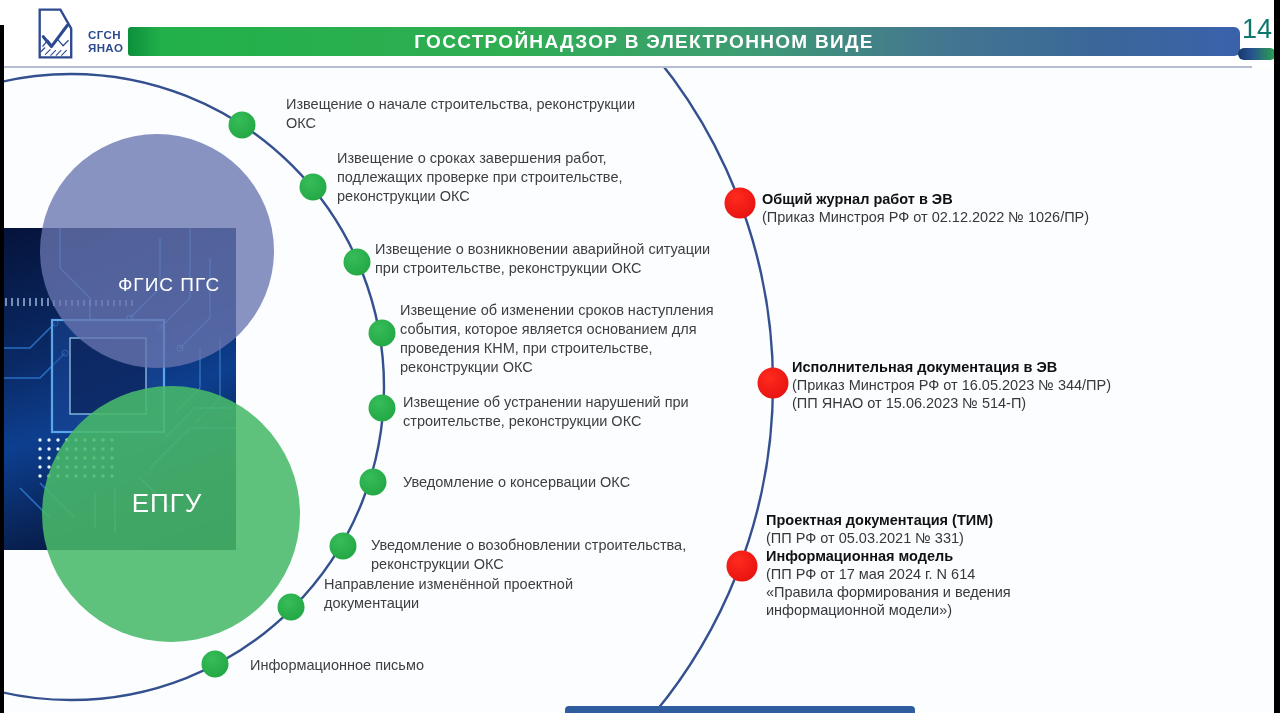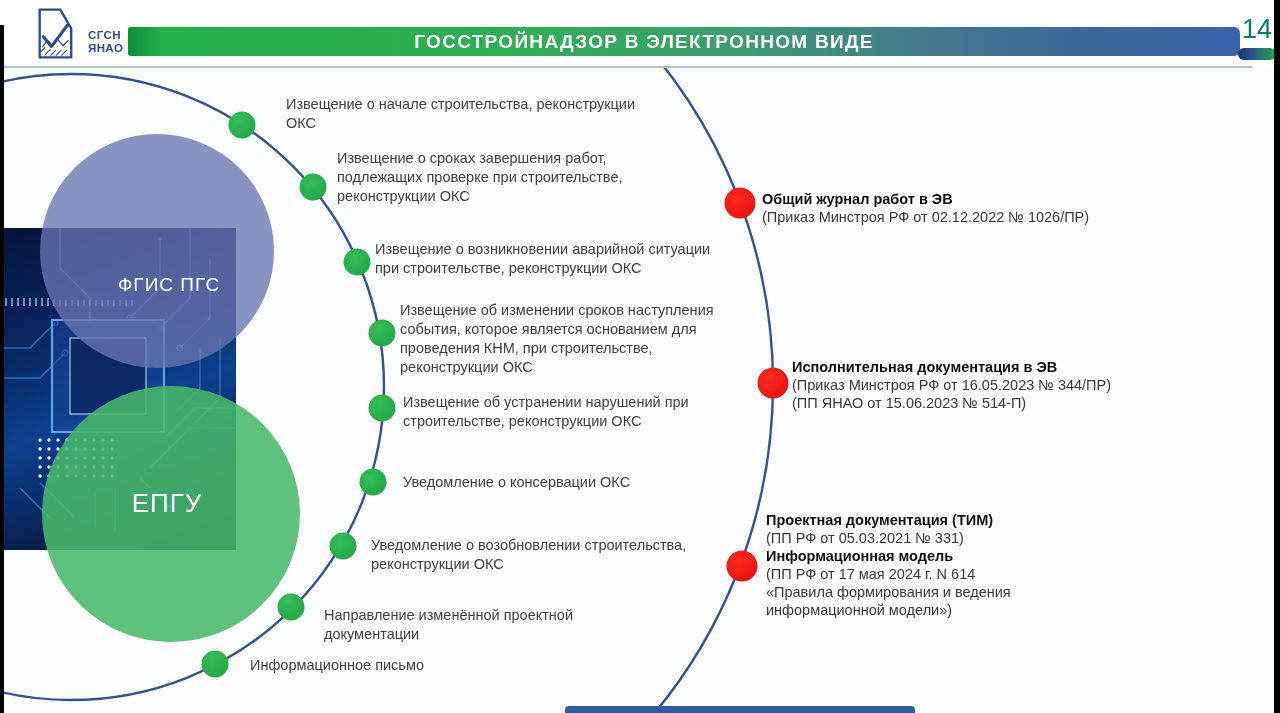--- a/index.html
+++ b/index.html
@@ -144,21 +144,21 @@
 при строительстве, реконструкции ОКС</div>
   <div class="li" style="left:400px;top:301px">Извещение об изменении  сроков наступления
 события, которое является основанием для
 проведения КНМ, при строительстве,
 реконструкции ОКС</div>
   <div class="li" style="left:403px;top:473px">Уведомление о консервации ОКС</div>
   <div class="li" style="left:403px;top:393px">Извещение об устранении нарушений при
 строительстве, реконструкции ОКС</div>
   <div class="li" style="left:371px;top:536px">Уведомление о возобновлении строительства,
 реконструкции ОКС</div>
-  <div class="li" style="left:324px;top:606px">Направление изменённой проектной
+  <div class="li" style="left:324px;top:575px">Направление изменённой проектной
 документации</div>
   <div class="li" style="left:250px;top:656px">Информационное письмо</div>
 
   <div class="ri" style="left:762px;top:190px">
     <b>Общий журнал работ в ЭВ</b>
     <div>(Приказ Минстроя РФ от 02.12.2022 № 1026/ПР)</div>
   </div>
   <div class="ri" style="left:792px;top:358px">
     <b>Исполнительная документация в ЭВ</b>
     <div>(Приказ Минстроя РФ от 16.05.2023 № 344/ПР)</div>

